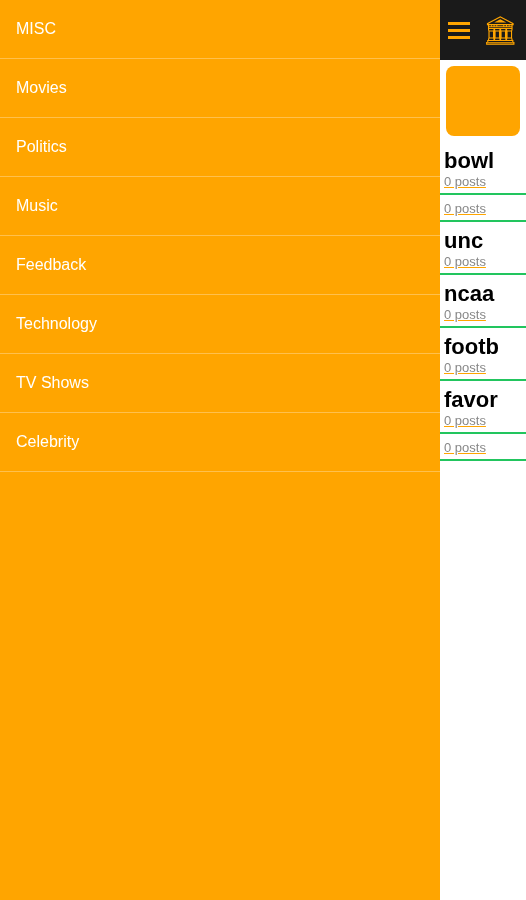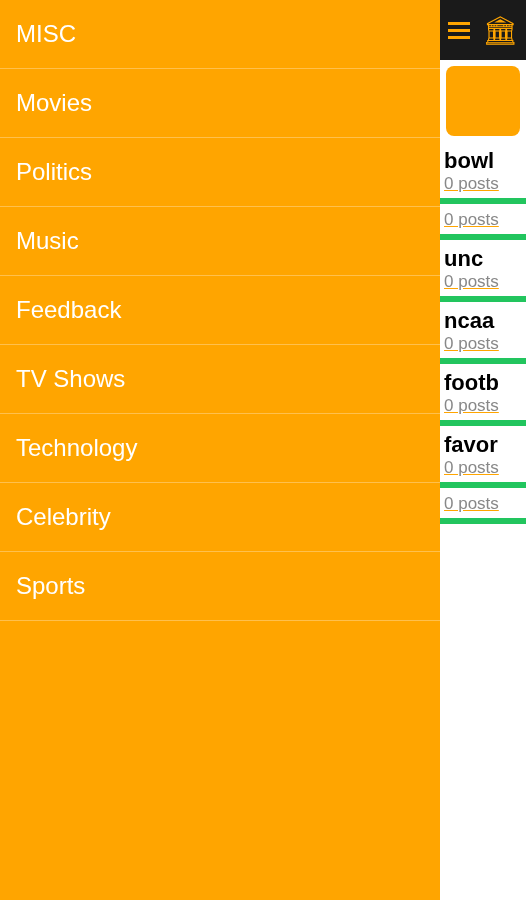--- a/index.html
+++ b/index.html
@@ -20,21 +20,21 @@
     }
 
     .sidebar-item {
       padding: 20px 16px;
       border-bottom: 1px solid rgba(255,255,255,0.3);
       cursor: pointer;
     }
 
     .sidebar-item span {
       color: #ffffff;
-      font-size: 24px;
+      font-size: 16px;
       font-weight: 400;
     }
 
     
     .right-panel {
       width: 86px;
       height: 900px;
       background-color: #ffffff;
       display: flex;
       flex-direction: column;
@@ -76,53 +76,52 @@
       border-radius: 8px;
       flex-shrink: 0;
     }
 
     .topics-list {
       flex: 1;
       overflow-y: auto;
     }
 
     .topic-item {
-      border-bottom: 6px solid #22c55e;
+      border-bottom: 2px solid #22c55e;
       padding: 6px 8px 4px 4px;
     }
 
     .topic-title {
       font-size: 22px;
       font-weight: bold;
       color: #000000;
       white-space: nowrap;
       overflow: hidden;
     }
 
     .topic-posts {
-      font-size: 17px;
+      font-size: 13px;
       color: #888888;
       text-decoration: underline;
       text-decoration-color: #FFA500;
     }
   </style>
 </head>
 <body>
 
 <div class="sidebar">
 
 <div class="sidebar-item"><span>MISC</span></div>
     <div class="sidebar-item"><span>Movies</span></div>
     <div class="sidebar-item"><span>Politics</span></div>
     <div class="sidebar-item"><span>Music</span></div>
     <div class="sidebar-item"><span>Feedback</span></div>
+    <div class="sidebar-item"><span>Technology</span></div>
     <div class="sidebar-item"><span>TV Shows</span></div>
-    <div class="sidebar-item"><span>Technology</span></div>
     <div class="sidebar-item"><span>Celebrity</span></div>
-    <div class="sidebar-item"><span>Sports</span></div>
   </div>
 
 <div class="right-panel">
   <div class="right-header">
     <div class="hamburger-icon">
       <div></div>
       <div></div>
       <div></div>
     </div>
     <span class="building-icon">🏛</span>

